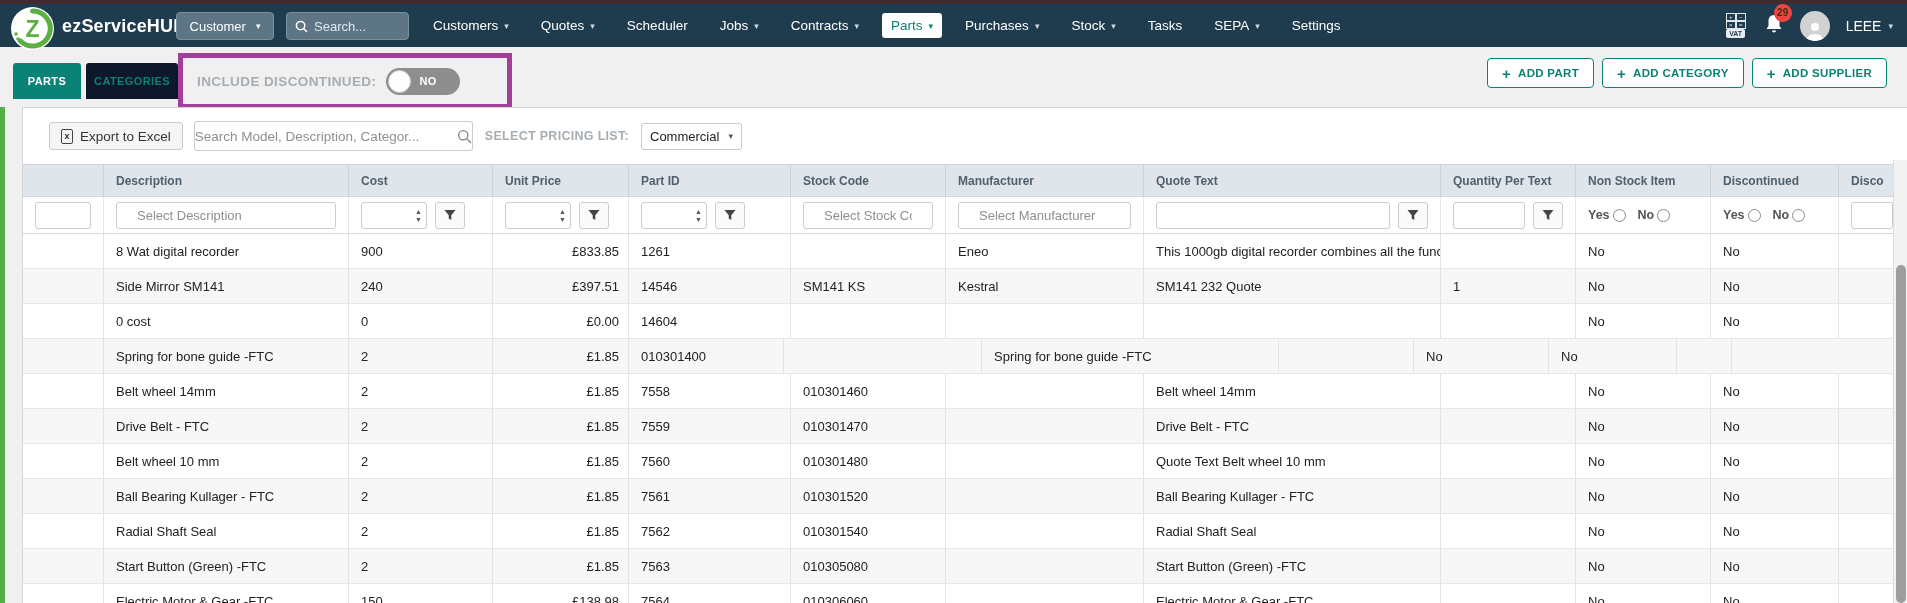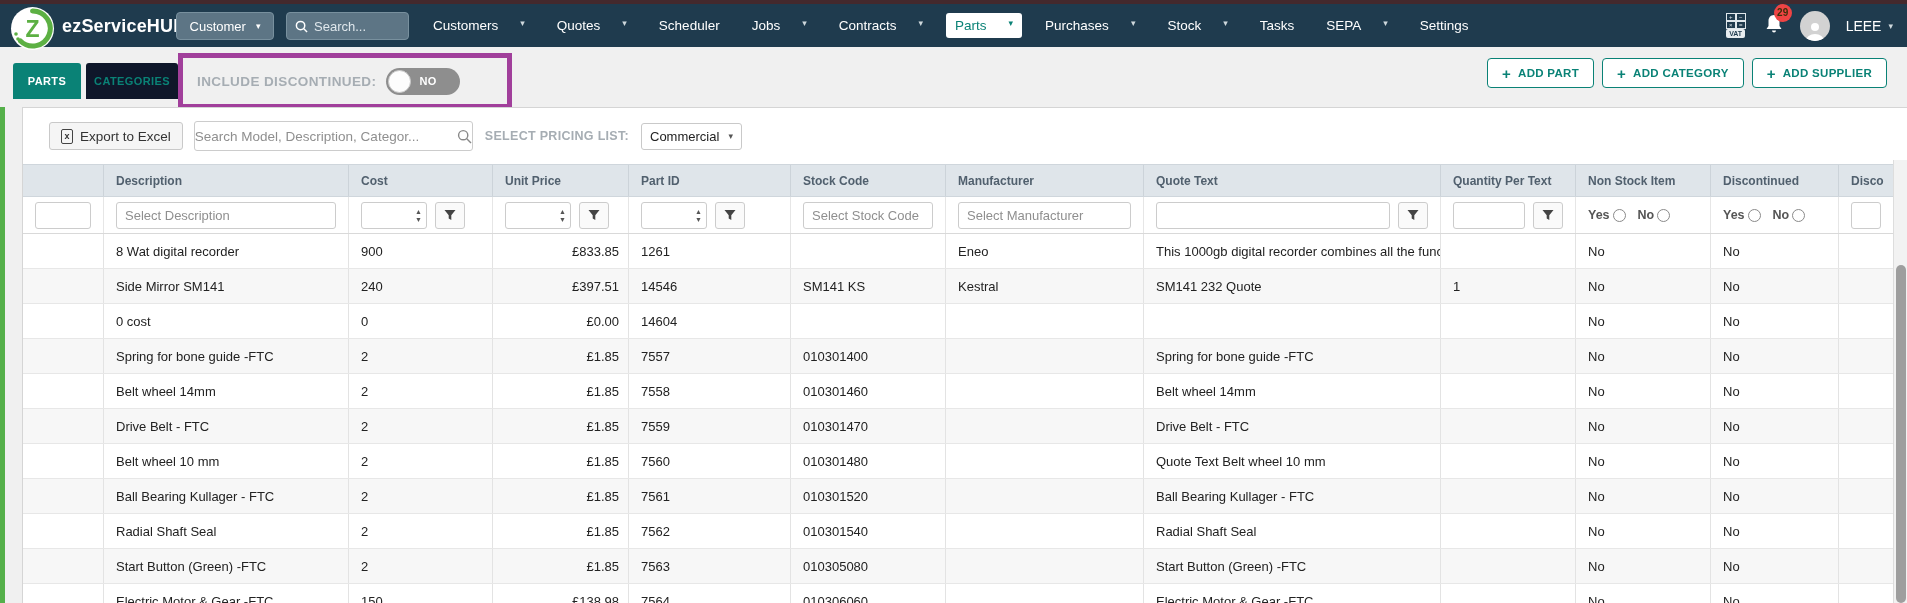--- a/index.html
+++ b/index.html
@@ -10,21 +10,21 @@
   
   .topstrip { position:absolute; left:0; top:0; width:100%; height:4px; background:#44292d; }
   .navbar { position:absolute; left:0; top:4px; width:100%; height:43px; background:#1f3b4e; display:flex; align-items:center; }
   .logo { position:absolute; left:10px; top:2px; width:45px; height:45px; z-index:5; }
   .brand { position:absolute; left:62px; top:12px; color:#fff; font-size:18px; font-weight:bold; letter-spacing:.2px; }
   .ctx-select { position:absolute; left:176px; top:8px; width:98px; height:28px; background:#5d7585; border:1px solid #78909e; border-radius:4px; color:#fff; font-size:13px; display:flex; align-items:center; justify-content:center; gap:10px; cursor:pointer; }
   .nav-search { position:absolute; left:286px; top:8px; width:123px; height:28px; background:#5d7585; border:1px solid #78909e; border-radius:4px; display:flex; align-items:center; padding:0 8px; gap:6px; }
   .nav-search input { background:transparent; border:none; outline:none; color:#e8eef2; font-size:13px; width:80px; font-family:inherit; }
   .nav-search input::placeholder { color:#dfe7ec; }
   .nav-items { position:absolute; left:424px; top:0; height:43px; display:flex; align-items:center; gap:14px; }
-  .nav-item { color:#fff; font-size:13.5px; padding:5px 9px; display:flex; align-items:flex-start; gap:22px; white-space:nowrap; cursor:pointer; border-radius:3px; }
+  .nav-item { color:#fff; font-size:13.5px; padding:5px 9px; display:flex; align-items:center; gap:6px; white-space:nowrap; cursor:pointer; border-radius:3px; }
   .nav-item .caret { font-size:9px; color:#cfd8dd; }
   .nav-item.active { background:#fff; color:#0a8276; }
   .nav-item.active .caret { color:#0a8276; }
   .nav-right { position:absolute; right:14px; top:0; height:43px; display:flex; align-items:center; gap:16px; }
   .vat-icon { width:24px; display:flex; flex-direction:column; align-items:center; gap:1px; cursor:pointer; }
   .vat-grid { width:20px; height:15px; display:grid; grid-template-columns:1fr 1fr; grid-template-rows:1fr 1fr; }
   .vat-grid span { border:1px solid #dfe7ec; color:#dfe7ec; font-size:6px; line-height:6px; display:flex; align-items:center; justify-content:center; }
   .vat-label { background:#e8edf0; color:#1f3b4e; font-size:7px; font-weight:bold; padding:0 3px; border-radius:2px; line-height:9px; }
   .bell-wrap { position:relative; cursor:pointer; }
   .badge { position:absolute; top:-9px; left:10px; background:#ef4444; color:#40300a; border-radius:50%; width:18px; height:18px; font-size:10px; font-weight:bold; display:flex; align-items:center; justify-content:center; }
@@ -56,21 +56,21 @@
   .grid-search input { flex:1; border:none; outline:none; font-size:13.5px; color:#555; font-family:inherit; }
   .grid-search input::placeholder { color:#8f8f8f; }
   .pricing-label { margin-left:12px; color:#a6adb3; font-size:12.5px; font-weight:bold; letter-spacing:.3px; }
   .pricing-select { margin-left:12px; width:101px; height:27px; border:1px solid #c9c9c9; border-radius:3px; background:#fff; display:flex; align-items:center; justify-content:space-between; padding:0 8px; font-size:13px; color:#222; cursor:pointer; }
   .pricing-select .caret { font-size:9px; color:#555; }
 
   .ghead { display:flex; height:33px; background:#dfe5ea; border-top:1px solid #cfd6dc; border-bottom:1px solid #cfd6dc; }
   .hcell { height:100%; display:flex; align-items:center; padding-left:12px; font-size:12px; font-weight:bold; color:#51606e; border-right:1px solid #ccd3d9; overflow:hidden; white-space:nowrap; flex:none; cursor:pointer; }
   .gfilter { display:flex; height:37px; background:#fff; border-bottom:1px solid #d9d9d9; align-items:center; }
   .fcell { height:100%; display:flex; align-items:center; padding:0 12px; border-right:1px solid #e6e6e6; overflow:hidden; flex:none; }
-  .f-input { height:27px; border:1px solid #ccc; border-radius:3px; font-size:13px; color:#555; padding:0 8px; outline:none; background:#fff; font-family:inherit; min-width:0; }
+  .f-input { height:27px; border:1px solid #ccc; border-radius:3px; font-size:13px; color:#555; padding:0 20px; outline:none; background:#fff; font-family:inherit; min-width:0; }
   .f-input::placeholder { color:#8f8f8f; }
   .num-wrap { position:relative; display:flex; align-items:center; }
   .spinner { position:absolute; right:5px; display:flex; flex-direction:column; gap:1px; color:#555; font-size:7px; line-height:7px; cursor:pointer; }
   .funnel-btn { width:30px; height:27px; margin-left:8px; background:#fafafa; border:1px solid #ccc; border-radius:3px; display:flex; align-items:center; justify-content:center; cursor:pointer; flex:none; }
   .radio-group { display:flex; align-items:center; font-size:12.5px; font-weight:bold; color:#555; gap:3px; }
   .radio-circle { width:13px; height:13px; border:1px solid #8a8a8a; border-radius:50%; background:#fff; margin-right:9px; cursor:pointer; flex:none; }
 
   .grow { display:flex; height:35px; border-bottom:1px solid #e7e7e7; background:#fff; }
   .grow.alt { background:#f7f7f7; }
   .gcell { height:100%; display:flex; align-items:center; padding-left:12px; font-size:13px; color:#222; border-right:1px solid #e3e3e3; overflow:hidden; white-space:nowrap; flex:none; }
@@ -380,21 +380,20 @@
           <div class="gcell" style="width: 135px;"></div>
           <div class="gcell" style="width: 135px;">No</div>
           <div class="gcell" style="width: 128px;">No</div>
           <div class="gcell" style="width: 55px;"></div>
         </div>
         <div class="grow alt">
           <div class="gcell" style="width: 81px;"></div>
           <div class="gcell" style="width: 245px;">Spring for bone guide -FTC</div>
           <div class="gcell" style="width: 144px;">2</div>
           <div class="gcell right" style="width: 136px;">£1.85</div>
-          <div class="gcell" style="width: 162px;">7557</div>
           <div class="gcell" style="width: 155px;">010301400</div>
           <div class="gcell" style="width: 198px;"></div>
           <div class="gcell" style="width: 297px;">Spring for bone guide -FTC</div>
           <div class="gcell" style="width: 135px;"></div>
           <div class="gcell" style="width: 135px;">No</div>
           <div class="gcell" style="width: 128px;">No</div>
           <div class="gcell" style="width: 55px;"></div>
         </div>
         <div class="grow">
           <div class="gcell" style="width: 81px;"></div>

